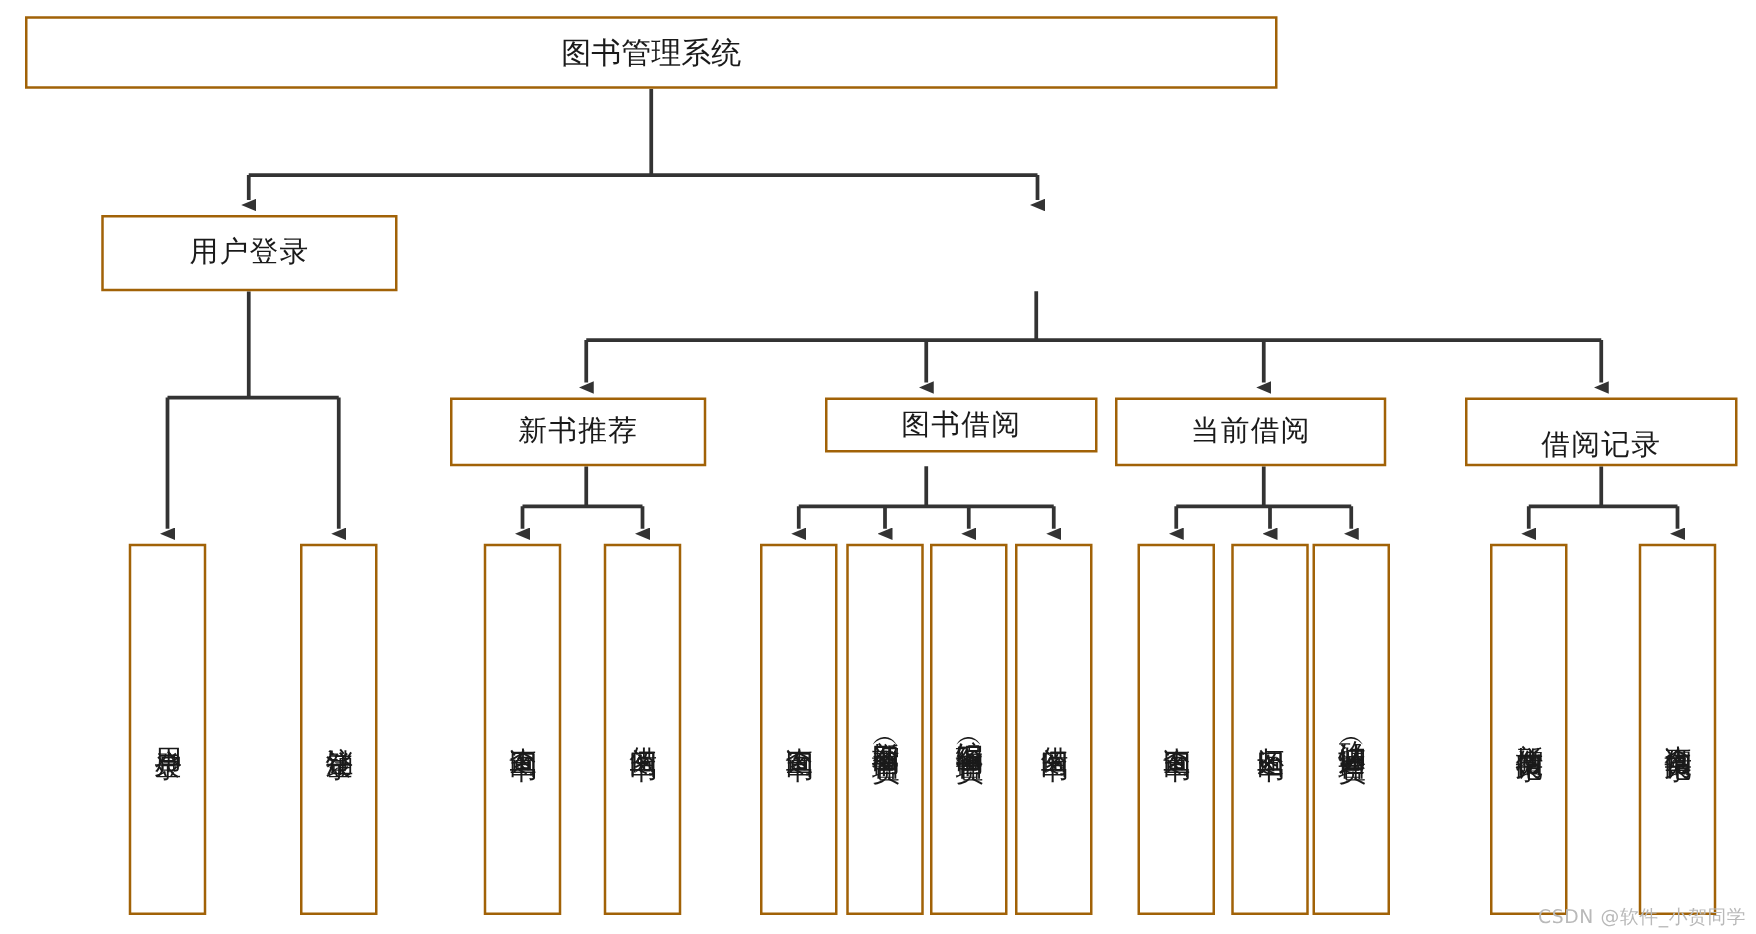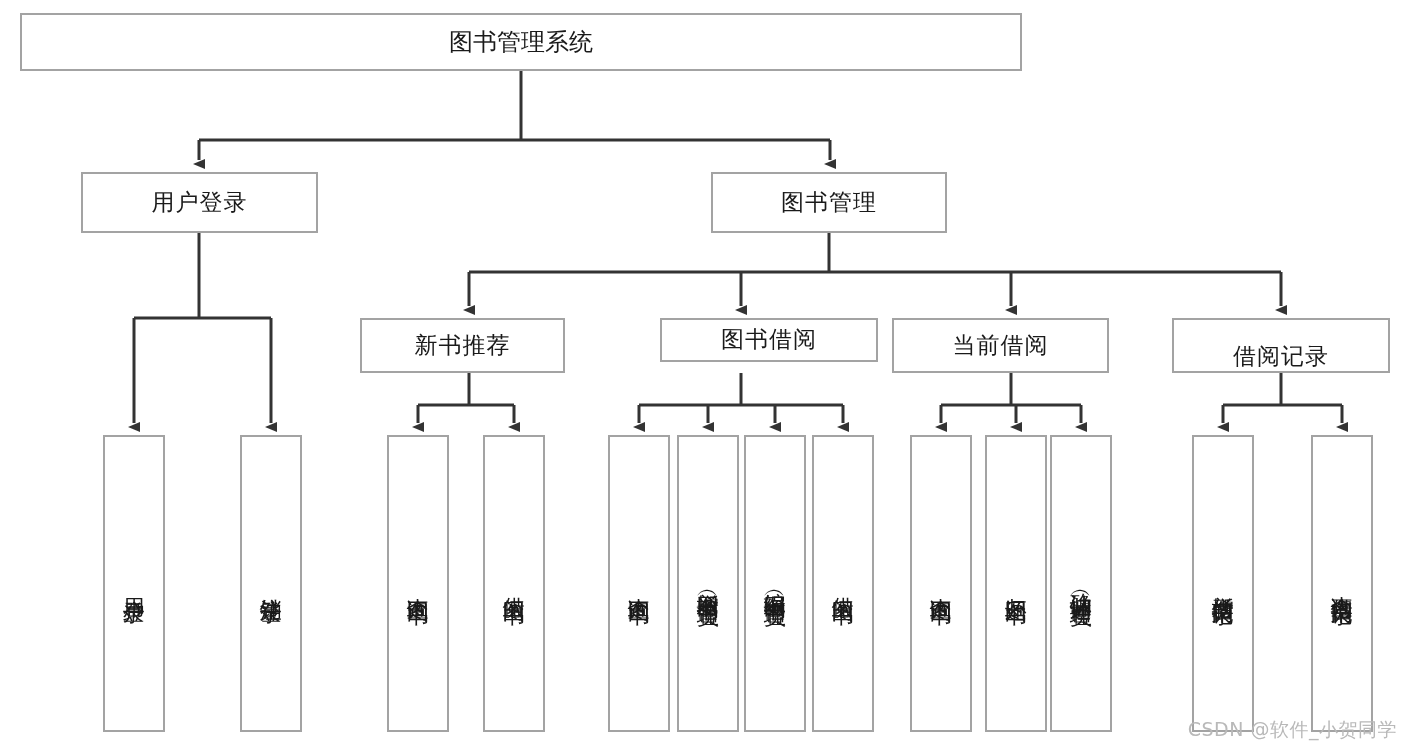--- a/index.html
+++ b/index.html
@@ -21,21 +21,21 @@
     position: absolute;
     left: 0;
     top: 0;
     width: 1405px;
     height: 747px;
     pointer-events: none;
   }
   .node {
     position: absolute;
     box-sizing: border-box;
-    border: 2px solid #a3a3a3;
+    border: 2px solid #a16207;
     background: #ffffff;
     display: flex;
     align-items: center;
     justify-content: center;
     color: #1a1a1a;
   }
   .node.h {
     font-size: 23px;
     letter-spacing: 1px;
     line-height: 1.2;
@@ -62,21 +62,21 @@
     width: 100%;
     height: 100%;
     display: flex;
     align-items: center;
     justify-content: center;
   }
   .watermark {
     position: absolute;
     right: 8px;
     bottom: 4px;
-    font-size: 19px;
+    font-size: 15px;
     color: #b9b9b9;
     letter-spacing: 0.5px;
     white-space: nowrap;
     font-family: "DejaVu Sans", "Liberation Sans", sans-serif;
   }
 </style>
 </head>
 <body>
 
 <div id="canvas">
@@ -131,23 +131,20 @@
     </g>
   </svg>
 
   <div class="node root" id="node-root" style="left: 20px; top: 13px; width: 1002px; height: 58px;">
     <span>图书管理系统</span>
   </div>
 
   <div class="node h" id="node-user-login" style="left: 81px; top: 172px; width: 237px; height: 61px;">
     <span>用户登录</span>
   </div>
-  <div class="node h" id="node-book-management" style="left: 711px; top: 172px; width: 236px; height: 61px;">
-    <span>图书管理</span>
-  </div>
 
   <div class="node h" id="node-new-book-recommend" style="left: 360px; top: 318px; width: 205px; height: 55px;">
     <span>新书推荐</span>
   </div>
   <div class="node h" id="node-book-borrow" style="left: 660px; top: 318px; width: 218px; height: 44px; font-family: Liberation Serif, serif;">
     <span>图书借阅</span>
   </div>
   <div class="node h" id="node-current-borrow" style="left: 892px; top: 318px; width: 217px; height: 55px;">
     <span>当前借阅</span>
   </div>

